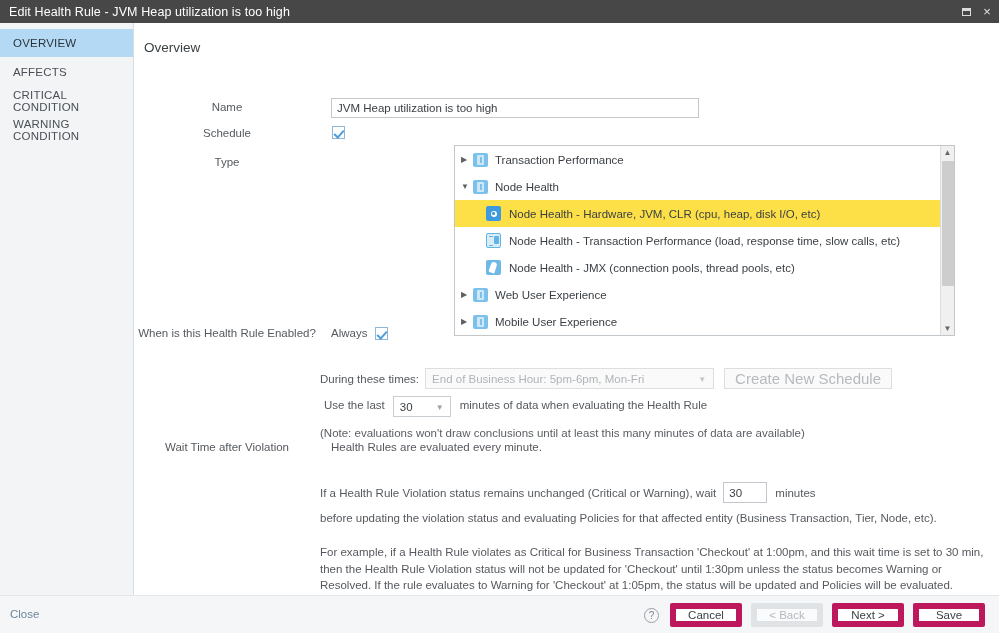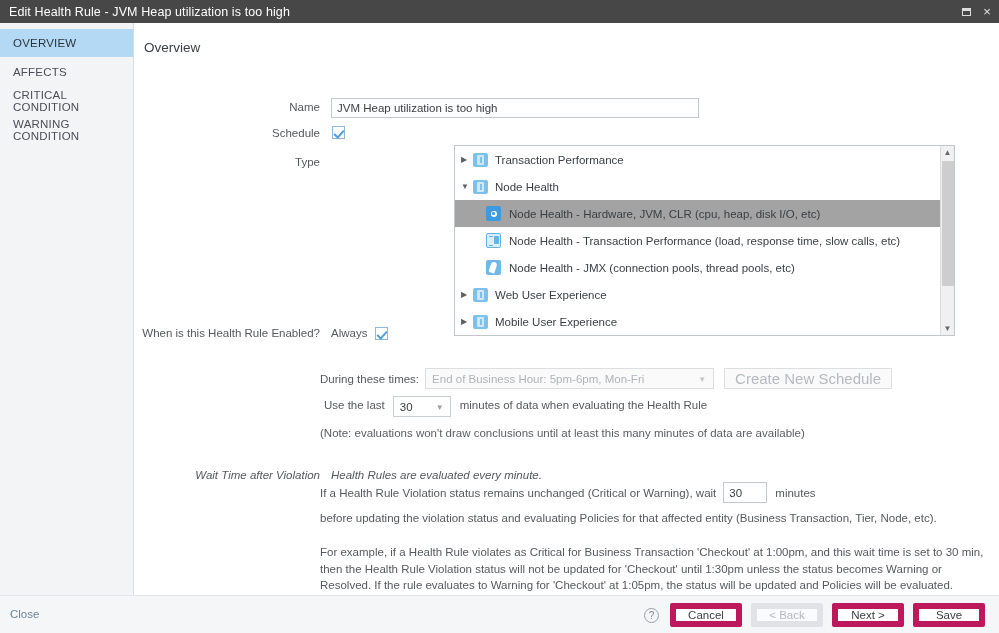--- a/index.html
+++ b/index.html
@@ -76,21 +76,21 @@
   }
   .section-title {
     position: absolute; left: 10px; top: 17px;
     font-size: 13.5px; color: #3c4145;
   }
 
   
   .row { position: absolute; display: flex; align-items: flex-start; }
   .flabel {
     font-size: 11.5px; color: #55595e;
-    text-align: right;
+    text-align: center;
     line-height: 18px;
   }
 
   .txtinput {
     border: 1px solid #c2c7cc;
     background: #fff;
     height: 20px;
     font-size: 11.5px;
     color: #3a3f44;
     padding: 0 5px;
@@ -132,21 +132,21 @@
   }
   .tnode {
     height: 27px;
     display: flex; align-items: center;
     font-size: 11.5px;
     color: #3a3f44;
     padding-left: 6px;
     cursor: default;
     white-space: nowrap;
   }
-  .tnode.sel { background: #a3a3a3; }
+  .tnode.sel { background: #fde047; }
   .tnode.child { padding-left: 31px; }
   .arrow {
     width: 12px; display: inline-block;
     font-size: 8px; color: #5c6166;
     flex: 0 0 12px;
   }
   .folder {
     width: 15px; height: 14px;
     margin-right: 7px;
     background: #7cc0ec;
@@ -446,21 +446,21 @@
       <span class="ptext">Use the last</span>
       <div class="sm-select" style="margin-left:8px;">
         <span>30</span>
         <span class="caret">▼</span>
       </div>
       <span class="ptext" style="margin-left:9px;">minutes of data when evaluating the Health Rule</span>
     </div>
 
     <div class="ptext note" style="position:absolute; left:186px; top:401px;">(Note: evaluations won't draw conclusions until at least this many minutes of data are available)</div>
 
-    <div class="row" style="left:0; top:443px;font-style:italic;">
+    <div class="row" style="left:0; top:415px;">
       <div class="flabel" style="width:186px;">Wait Time after Violation</div>
       <div class="ptext" style="margin-left:11px;">Health Rules are evaluated every minute.</div>
     </div>
 
     <div style="position:absolute; left:186px; top:459px; display:flex; align-items:center;">
       <span class="ptext">If a Health Rule Violation status remains unchanged (Critical or Warning), wait</span>
       <input class="txtinput" style="width: 44px; margin-left: 7px; height: 21px;" value="30">
       <span class="ptext" style="margin-left:8px;">minutes</span>
     </div>
 

